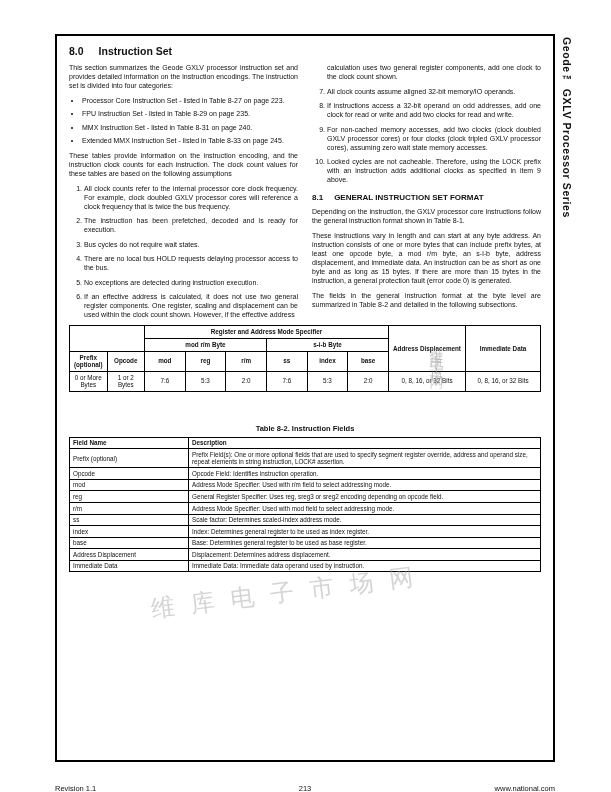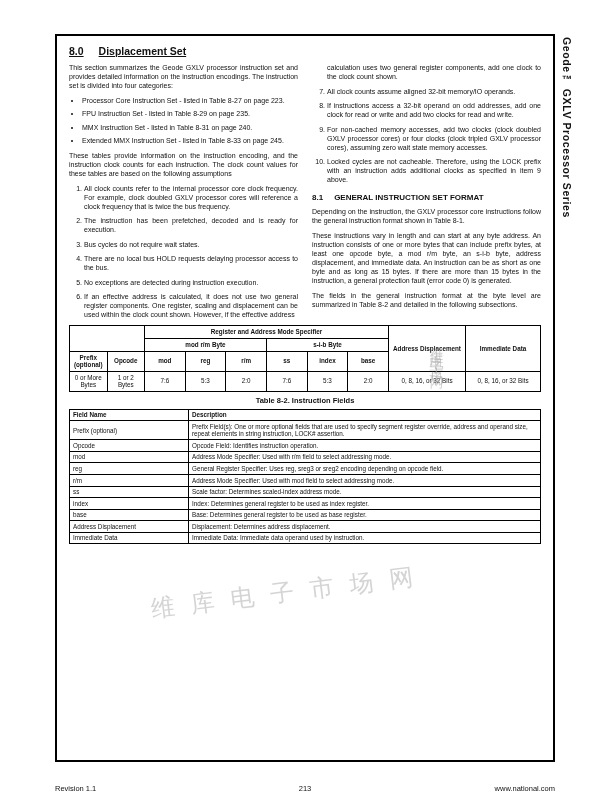--- a/index.html
+++ b/index.html
@@ -9,21 +9,21 @@
     font-family:"Liberation Sans", sans-serif;
     overflow:hidden;
   }
   .frame {
     position:absolute; left:55px; top:34px; width:500px; height:728px;
     border:2px solid #000; box-sizing:border-box;
     padding:9px 12px 8px 12px;
   }
   .cols { display:flex; gap:14px; }
   .col { flex:1; min-width:0; font-size:7px; line-height:1.28; text-align:justify; }
-  .h80 { display:flex; gap:15px; font-size:10.5px; font-weight:bold; margin:0 0 7px 0;text-decoration:underline; }
+  .h80 { display:flex; gap:15px; font-size:10.5px; font-weight:bold; margin:0 0 7px 0; }
   .h81 { display:flex; gap:11px; font-size:8px; font-weight:bold; margin:8px 0 5px 0; text-align:left; }
   .col p { margin:0 0 6px 0; }
   ul.bullets { list-style:disc; margin:5px 0 6px 0; padding-left:13px; }
   ul.bullets li { margin-bottom:4.5px; text-align:left; }
   ol.assump { margin:4px 0 0 0; padding-left:15px; }
   ol.assump li { margin-bottom:5.5px; }
   .cont { padding-left:15px; margin:0 0 6px 0; }
   .tbl-title { text-align:center; font-weight:bold; font-size:7.5px; margin:9px 0 4px 0; }
   table { width:100%; border-collapse:collapse; font-size:6.3px; table-layout:fixed; }
   th, td { border:1px solid #000; padding:2px 2px; text-align:center; vertical-align:middle; line-height:1.2; overflow:hidden; }
@@ -45,21 +45,21 @@
   .wm-diag { left:150px; top:576px; font-size:24px; letter-spacing:16px; transform:rotate(-7deg); }
   .wm-vert { left:428px; top:335px; font-size:14px; letter-spacing:5px; writing-mode:vertical-rl; }
 </style>
 </head>
 <body>
 
 <div class="frame">
 
   <div class="h80">
     <span>8.0</span>
-    <span>Displacement Set</span>
+    <span>Instruction Set</span>
   </div>
 
   <div class="cols">
     <div class="col">
       <p>This section summarizes the Geode GXLV processor instruction set and provides detailed information on the instruction encodings. The instruction set is divided into four categories:</p>
       <ul class="bullets">
         <li>Processor Core Instruction Set - listed in Table 8-27 on page 223.</li>
         <li>FPU Instruction Set - listed in Table 8-29 on page 235.</li>
         <li>MMX Instruction Set - listed in Table 8-31 on page 240.</li>
         <li>Extended MMX Instruction Set - listed in Table 8-33 on page 245.</li>
@@ -123,21 +123,21 @@
       <td>2:0</td>
       <td>7:6</td>
       <td>5:3</td>
       <td>2:0</td>
       <td>0, 8, 16, or 32 Bits</td>
       <td>0, 8, 16, or 32 Bits</td>
     </tr>
   </tbody>
     </table>
 
-  <div class="tbl-title" style="margin-top:4px;">Table 8-2.  Instruction Fields</div>
+  <div class="tbl-title" style="margin-top:32px;">Table 8-2.  Instruction Fields</div>
   <table class="t2">
     <tbody>
         <tr>
       <th class="c-field">Field Name</th>
       <th>Description</th>
     </tr>
     <tr>
       <td>Prefix (optional)</td>
       <td>Prefix Field(s): One or more optional fields that are used to specify segment register override, address and operand size, repeat elements in string instruction, LOCK# assertion.</td>
     </tr>

